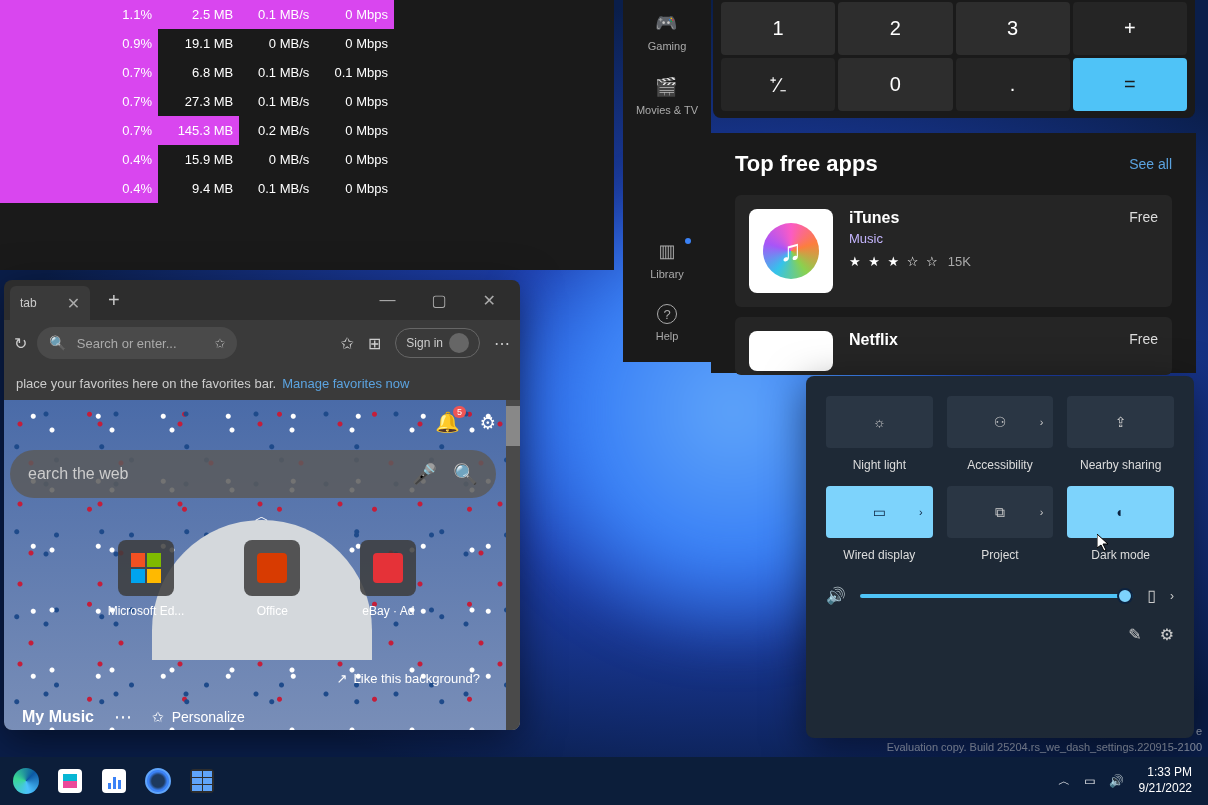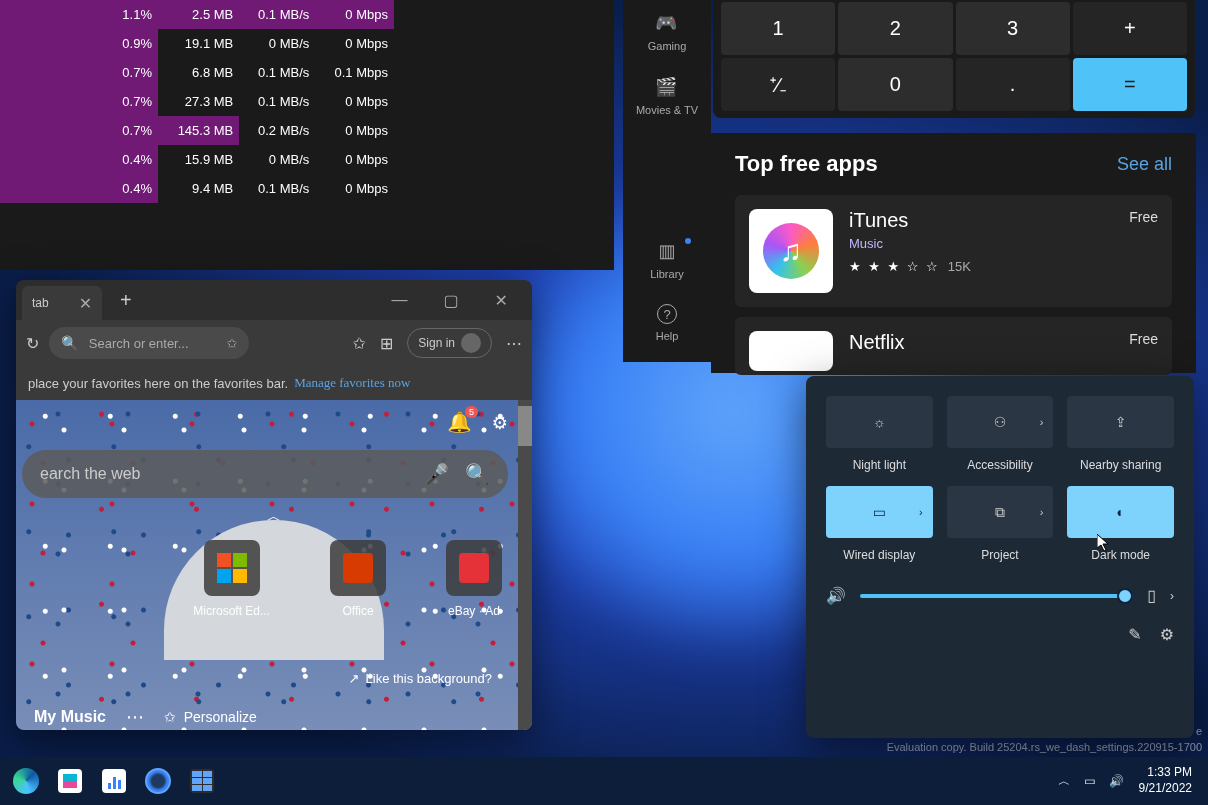--- a/index.html
+++ b/index.html
@@ -5,51 +5,51 @@
 * { box-sizing: border-box; margin: 0; padding: 0; font-family: 'Segoe UI', sans-serif; }
 body { width: 1208px; height: 805px; background: #0a1e4a; position: relative; overflow: hidden; }
 .wallpaper { position: absolute; inset: 0; background: radial-gradient(ellipse at 60% 50%, #2563eb 0%, #1e40af 30%, #0a1e4a 70%); z-index: 0; }
 .wallpaper::before { content: ''; position: absolute; left: 40%; top: 20%; width: 500px; height: 500px; background: radial-gradient(ellipse, #60a5fa 0%, #3b82f6 40%, transparent 70%); filter: blur(20px); border-radius: 40% 60% 50% 50%; }
 
 
 .taskmgr { position: absolute; left: 0; top: 0; width: 614px; height: 270px; background: #1a1a1a; color: #fff; z-index: 5; overflow: hidden; }
 .taskmgr table { width: 100%; border-collapse: collapse; font-size: 13px; }
 .taskmgr td { padding: 7px 6px; text-align: right; }
 .taskmgr td:first-child { width: 158px; }
-.taskmgr .hl { background: #701a75; }
-
-
-.edge { position: absolute; left: 16px; top: 280px; width: 516px; height: 450px; background: #2d2d2d; border-radius: 8px; z-index: 6; overflow: hidden; box-shadow: 0 10px 40px rgba(0,0,0,0.5); }
+.taskmgr .hl { background: #d946ef; }
+
+
+.edge { position: absolute; left: 4px; top: 280px; width: 516px; height: 450px; background: #2d2d2d; border-radius: 8px; z-index: 6; overflow: hidden; box-shadow: 0 10px 40px rgba(0,0,0,0.5); }
 .edge-tabbar { height: 40px; display: flex; align-items: center; padding: 0 6px; }
 .edge-tab { background: #3a3a3a; height: 34px; border-radius: 6px 6px 0 0; display: flex; align-items: center; padding: 0 10px; gap: 30px; margin-top: 6px; color: #ccc; font-size: 12px; }
 .edge-tab-close { color: #aaa; font-size: 16px; cursor: pointer; }
 .edge-newtab { color: #ccc; font-size: 20px; margin-left: 10px; padding: 4px 8px; }
 .edge-wincontrols { margin-left: auto; display: flex; gap: 20px; color: #aaa; padding-right: 10px; }
 .edge-wincontrols span { padding: 4px 8px; }
 .edge-toolbar { height: 46px; display: flex; align-items: center; gap: 10px; padding: 0 10px; background: #3a3a3a; }
 .edge-refresh { color: #ccc; font-size: 16px; }
 .edge-search { flex: 0 0 200px; height: 32px; background: #4a4a4a; border-radius: 16px; display: flex; align-items: center; padding: 0 12px; gap: 10px; color: #aaa; font-size: 13px; }
 .edge-search span:first-child { font-size: 14px; }
 .edge-ticons { display: flex; gap: 14px; color: #ccc; margin-left: auto; align-items: center; }
 .edge-signin { border: 1px solid #666; border-radius: 16px; padding: 4px 10px; display: flex; align-items: center; gap: 6px; font-size: 12px; color: #ccc; }
 .edge-signin .avatar { width: 20px; height: 20px; background: #666; border-radius: 50%; }
 .edge-favbar { height: 34px; display: flex; align-items: center; padding: 0 12px; gap: 6px; background: #3a3a3a; color: #ccc; font-size: 13px; }
-.edge-favbar a { color: #5ba3e0; text-decoration: none; font-family: Liberation Serif, serif; }
+.edge-favbar a { color: #5ba3e0; text-decoration: none; }
 .edge-content { position: relative; height: 340px; background: linear-gradient(180deg, #4a6ba8 0%, #7a8fb8 100%); overflow: hidden; }
 .edge-content::before { content:''; position: absolute; inset: 0; background-image: radial-gradient(circle at 20% 30%, #c41e3a 2px, transparent 3px), radial-gradient(circle at 60% 20%, #1e4a8a 2px, transparent 3px), radial-gradient(circle at 80% 50%, #fff 2px, transparent 3px), radial-gradient(circle at 30% 70%, #c41e3a 2px, transparent 3px), radial-gradient(circle at 70% 80%, #1e4a8a 2px, transparent 3px), radial-gradient(circle at 45% 25%, #fff 2px, transparent 3px), radial-gradient(circle at 15% 55%, #1e4a8a 2px, transparent 3px), radial-gradient(circle at 90% 15%, #c41e3a 2px, transparent 3px); background-size: 80px 80px, 70px 70px, 60px 60px, 90px 90px, 75px 75px, 65px 65px, 85px 85px, 95px 95px; }
 .edge-capitol { position: absolute; bottom: 80px; left: 50%; transform: translateX(-50%); width: 220px; height: 140px; background: #d4d8dc; border-radius: 110px 110px 0 0; }
 .edge-notif { position: absolute; top: 10px; right: 60px; color: #fff; font-size: 20px; }
 .edge-notif .badge { position: absolute; top: -4px; right: -6px; background: #e55; color: #fff; font-size: 9px; border-radius: 8px; padding: 1px 4px; }
 .edge-gear { position: absolute; top: 12px; right: 24px; color: #fff; font-size: 18px; }
 .edge-scroll { position: absolute; right: 0; top: 0; width: 14px; height: 100%; background: #4a4a4a; }
 .edge-scroll .thumb { width: 100%; height: 40px; background: #888; margin-top: 6px; }
 .edge-bigsearch { position: absolute; top: 50px; left: 0; right: 18px; height: 48px; background: rgba(90,90,90,0.85); border-radius: 24px; display: flex; align-items: center; padding: 0 18px; gap: 12px; color: #ccc; font-size: 16px; margin: 0 6px; }
 .edge-bigsearch .right { margin-left: auto; display: flex; gap: 16px; font-size: 20px; color: #fff; }
 .edge-carouselup { position: absolute; top: 108px; left: 50%; transform: translateX(-50%); color: #fff; font-size: 14px; }
-.edge-tiles { position: absolute; top: 140px; left: 30px; right: 30px; display: flex; gap: 60px; justify-content: flex-end; }
+.edge-tiles { position: absolute; top: 140px; left: 30px; right: 30px; display: flex; gap: 60px; justify-content: center; }
 .edge-tile { display: flex; flex-direction: column; align-items: center; gap: 8px; color: #fff; font-size: 12px; }
 .edge-tile .ico { width: 56px; height: 56px; background: rgba(60,60,60,0.85); border-radius: 8px; display: flex; align-items: center; justify-content: center; }
 .edge-bottom { position: absolute; bottom: 12px; left: 18px; right: 32px; display: flex; align-items: center; color: #fff; font-size: 14px; gap: 20px; }
 .edge-bottom .feed { font-weight: 600; font-size: 16px; }
 .edge-bottom .dots { font-size: 18px; }
 .edge-bottom .pers { display: flex; align-items: center; gap: 8px; }
 .edge-likebg { position: absolute; bottom: 54px; right: 40px; color: #fff; font-size: 13px; display: flex; align-items: center; gap: 6px; }
 .ms-logo { display: grid; grid-template-columns: 14px 14px; grid-template-rows: 14px 14px; gap: 2px; }
 .ms-logo div:nth-child(1){background:#f25022;} .ms-logo div:nth-child(2){background:#7fba00;} .ms-logo div:nth-child(3){background:#00a4ef;} .ms-logo div:nth-child(4){background:#ffb900;}
 .office-ico { width: 30px; height: 30px; background: #d83b01; border-radius: 4px; }
@@ -65,25 +65,25 @@
 .calc { position: absolute; left: 713px; top: 0; width: 482px; height: 118px; background: #1a1a1a; z-index: 4; border-radius: 0 0 8px 8px; padding: 2px 8px 8px 8px; }
 .calc-row { display: flex; gap: 3px; margin-bottom: 3px; }
 .calc-btn { flex: 1; height: 53px; background: #2d2d2d; color: #fff; display: flex; align-items: center; justify-content: center; font-size: 20px; border-radius: 4px; }
 .calc-btn.eq { background: #4fc3f7; color: #1a1a1a; }
 .calc-btn.op { background: #252525; }
 
 
 .store { position: absolute; left: 711px; top: 133px; width: 485px; height: 240px; background: #1a1a1a; z-index: 3; padding: 18px 24px; color: #fff; }
 .store-hdr { display: flex; justify-content: space-between; align-items: center; margin-bottom: 18px; }
 .store-hdr h2 { font-size: 22px; font-weight: 600; }
-.store-hdr a { color: #5ba3e0; font-size: 18px; text-decoration: none; }
+.store-hdr a { color: #5ba3e0; font-size: 14px; text-decoration: none; }
 .store-card { background: #252525; border-radius: 6px; padding: 14px; display: flex; gap: 16px; margin-bottom: 10px; }
 .store-appico { width: 84px; height: 84px; background: #fff; border-radius: 8px; display: flex; align-items: center; justify-content: center; flex-shrink: 0; }
 .store-appinfo { flex: 1; }
-.store-appname { font-size: 20px; font-weight: 400; margin-bottom: 4px; }
+.store-appname { font-size: 16px; font-weight: 700; margin-bottom: 4px; }
 .store-appcat { font-size: 13px; color: #c4b5fd; margin-bottom: 8px; }
 .store-rating { display: flex; align-items: center; gap: 8px; color: #aaa; font-size: 13px; }
 .store-stars { color: #fff; letter-spacing: 2px; }
 .store-price { font-size: 14px; color: #ddd; }
 .itunes-ico { width: 56px; height: 56px; border-radius: 50%; background: conic-gradient(#fb5bc5,#fc7e3e,#8ad14f,#34c3eb,#a855f7,#fb5bc5); display:flex; align-items:center; justify-content:center; }
 .itunes-ico::after { content:'♫'; color:#fff; font-size:30px; }
 
 
 .qs { position: absolute; left: 806px; top: 376px; width: 388px; height: 362px; background: #1e2936; border-radius: 8px; z-index: 10; padding: 20px; box-shadow: 0 10px 40px rgba(0,0,0,0.5); }
 .qs-grid { display: grid; grid-template-columns: repeat(3, 1fr); gap: 14px; margin-bottom: 24px; }
@@ -385,21 +385,21 @@
     <span>⚙</span>
   </div>
 </div>
 
 <svg class="cursor" viewBox="0 0 14 18">
     <path d="M0 0 L0 14 L4 11 L7 17 L9 16 L6 10 L11 10 Z" fill="#fff" stroke="#000"></path>
   </svg>
 
 <div class="watermark">
   <div>e</div>
-  <div>Evaluation copy. Build 25204.rs_we_dash_settings.220915-1700</div>
+  <div>Evaluation copy. Build 25204.rs_we_dash_settings.220915-2100</div>
 </div>
 
 <div class="taskbar">
   <div class="tb-icons">
     <div class="tb-ico">
         <div class="edge-ico2"></div>
       </div>
     <div class="tb-ico">
         <div class="store-ico2"></div>
       </div>

